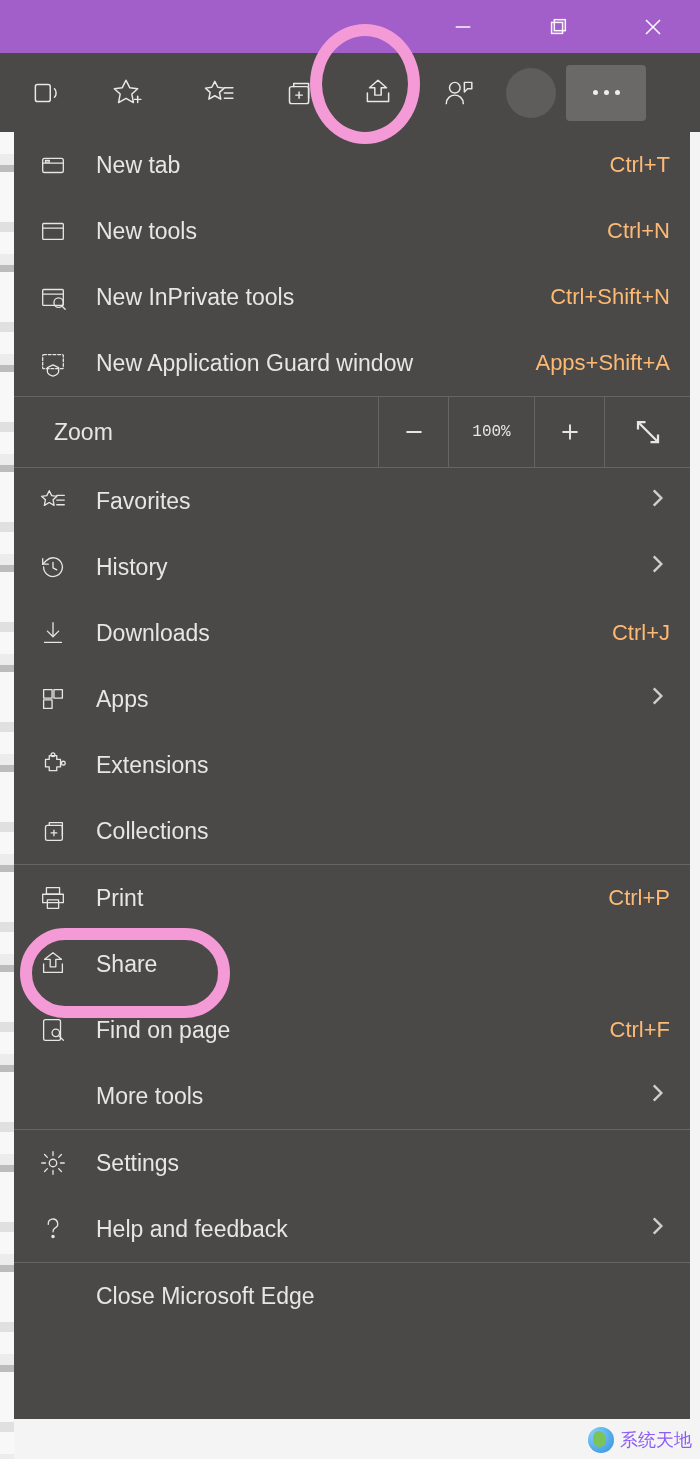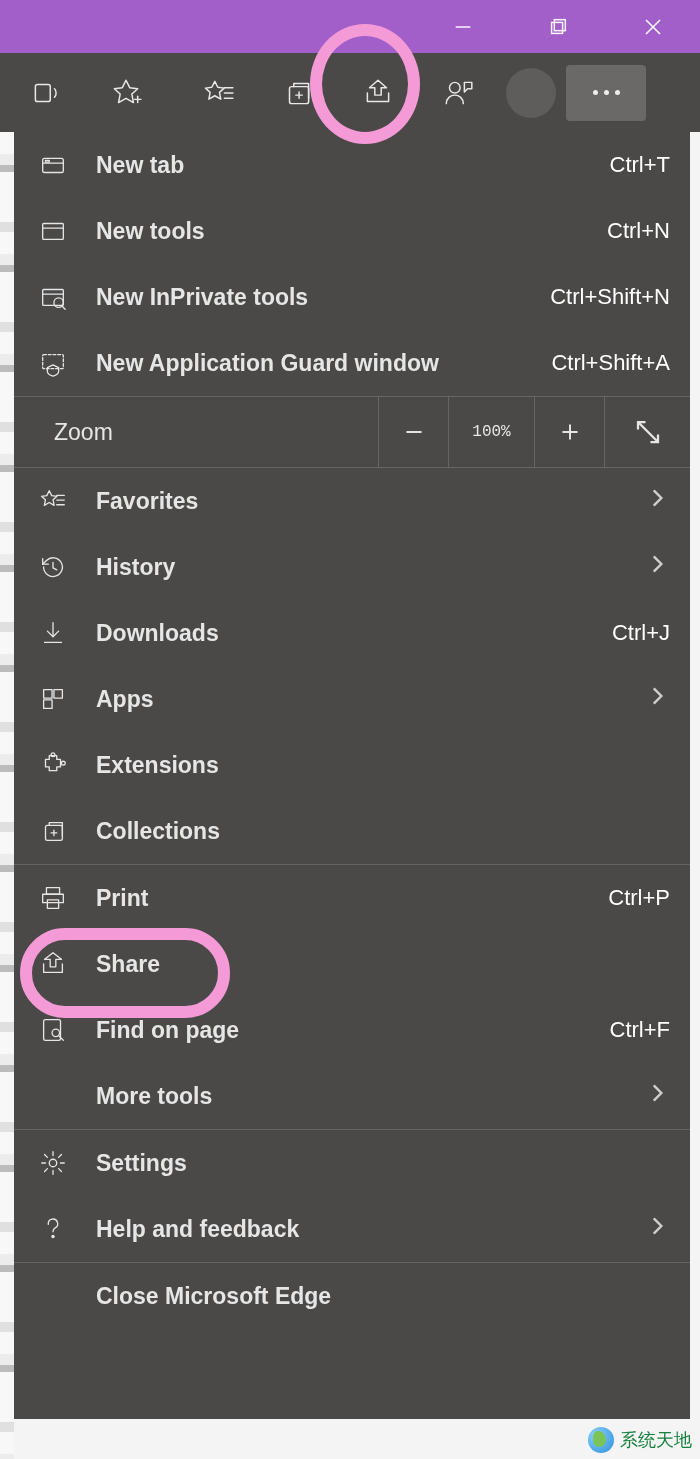--- a/index.html
+++ b/index.html
@@ -18,22 +18,22 @@
   .toolbar .avatar { width: 50px; height: 50px; border-radius: 50%; background: #5f5d5c; margin-left: 8px; margin-right: 10px; }
   .toolbar .more-btn { width: 80px; height: 56px; background: #6b6967; border-radius: 4px; display: flex; align-items: center; justify-content: center; color: #eee; margin-right: 10px; }
   .toolbar .spacer { width: 12px; }
   .toolbar svg { width: 34px; height: 34px; stroke: currentColor; fill: none; stroke-width: 1.4; stroke-linecap: round; stroke-linejoin: round; }
 
   
   .menu { position: absolute; left: 14px; right: 10px; top: 132px; bottom: 40px; background: #4a4948; color: #e6e6e6; display: flex; flex-direction: column; font-size: 23px; }
   .menu .item { display: flex; align-items: center; height: 66px; padding-left: 24px; padding-right: 20px; }
   .menu .item .icon { width: 58px; display: flex; align-items: center; justify-content: flex-start; }
   .menu .item .icon svg { width: 30px; height: 30px; stroke: #e6e6e6; fill: none; stroke-width: 1.4; stroke-linecap: round; stroke-linejoin: round; }
-  .menu .item .label { flex: 1; font-weight: bold; }
-  .menu .item .shortcut { color: #ffffff; font-size: 22px; }
+  .menu .item .label { flex: 1; }
+  .menu .item .shortcut { color: #fdba74; font-size: 22px; }
   .menu .item .chev { color: #cfcfcf; }
   .menu .item .chev svg { width: 26px; height: 26px; stroke: currentColor; fill: none; stroke-width: 2.2; }
   .menu .sep { height: 1px; background: #666564; }
 
   
   .zoom-row { display: flex; align-items: stretch; height: 72px; border-top: 1px solid #666564; border-bottom: 1px solid #666564; }
   .zoom-row .zlabel { flex: 1; display: flex; align-items: center; padding-left: 40px; font-size: 23px; }
   .zoom-row .zbtn { width: 70px; border-left: 1px solid #666564; display: flex; align-items: center; justify-content: center; }
   .zoom-row .zbtn svg { width: 26px; height: 26px; stroke: #e6e6e6; fill: none; stroke-width: 1.8; }
   .zoom-row .zval { width: 86px; border-left: 1px solid #666564; display: flex; align-items: center; justify-content: center; font-size: 16px; font-family: Liberation Mono, monospace; }
@@ -42,21 +42,21 @@
 
   
   .left-noise { position: absolute; left: 0; top: 132px; width: 14px; bottom: 0; background: repeating-linear-gradient(180deg,#fff 0 22px,#ddd 22px 33px,#555 33px 40px,#fff 40px 90px,#bbb 90px 100px); opacity: 0.35; }
 
   
   .anno-circle { position: absolute; border: 12px solid #f49ad6; border-radius: 50%; pointer-events: none; }
   .anno1 { left: 310px; top: 24px; width: 110px; height: 120px; }
   .anno2 { left: 20px; top: 928px; width: 210px; height: 90px; border-radius: 46px; }
 
   
-  .wm { position: absolute; right: 8px; bottom: 6px; display: flex; align-items: center; gap: 6px; font-size: 18px; color: #15803d; }
+  .wm { position: absolute; right: 8px; bottom: 6px; display: flex; align-items: center; gap: 6px; font-size: 18px; color: #8b5cf6; }
   .wm .globe { width: 26px; height: 26px; border-radius: 50%; background: radial-gradient(circle at 30% 30%, #8bd0ff, #2b8fd8); position: relative; }
   .wm .globe:after { content:""; position:absolute; inset:4px 8px 6px 5px; background: #7bc45a; border-radius: 40% 60% 50% 50%; }
 
   .dots { display: flex; gap: 6px; }
   .dots span { width: 5px; height: 5px; background: #eee; border-radius: 50%; display: block; }
 </style>
 </head>
 <body>
 
 <div class="root">
@@ -172,21 +172,21 @@
       <span class="shortcut">Ctrl+Shift+N</span>
     </div>
     <div class="item">
       <span class="icon">
           <svg viewBox="0 0 32 32">
             <rect x="5" y="7" width="22" height="15" rx="1" stroke-dasharray="3 2"></rect>
             <path d="M16 18l6 3v4c0 3-6 5-6 5s-6-2-6-5v-4z"></path>
           </svg>
         </span>
       <span class="label">New Application Guard window</span>
-      <span class="shortcut">Ctrl+Shift+A</span>
+      <span class="shortcut">Apps+Shift+A</span>
     </div>
 
     <div class="zoom-row">
       <div class="zlabel">Zoom</div>
       <div class="zbtn">
           <svg viewBox="0 0 24 24">
             <line x1="5" y1="12" x2="19" y2="12"></line>
           </svg>
         </div>
       <div class="zval">100%</div>

